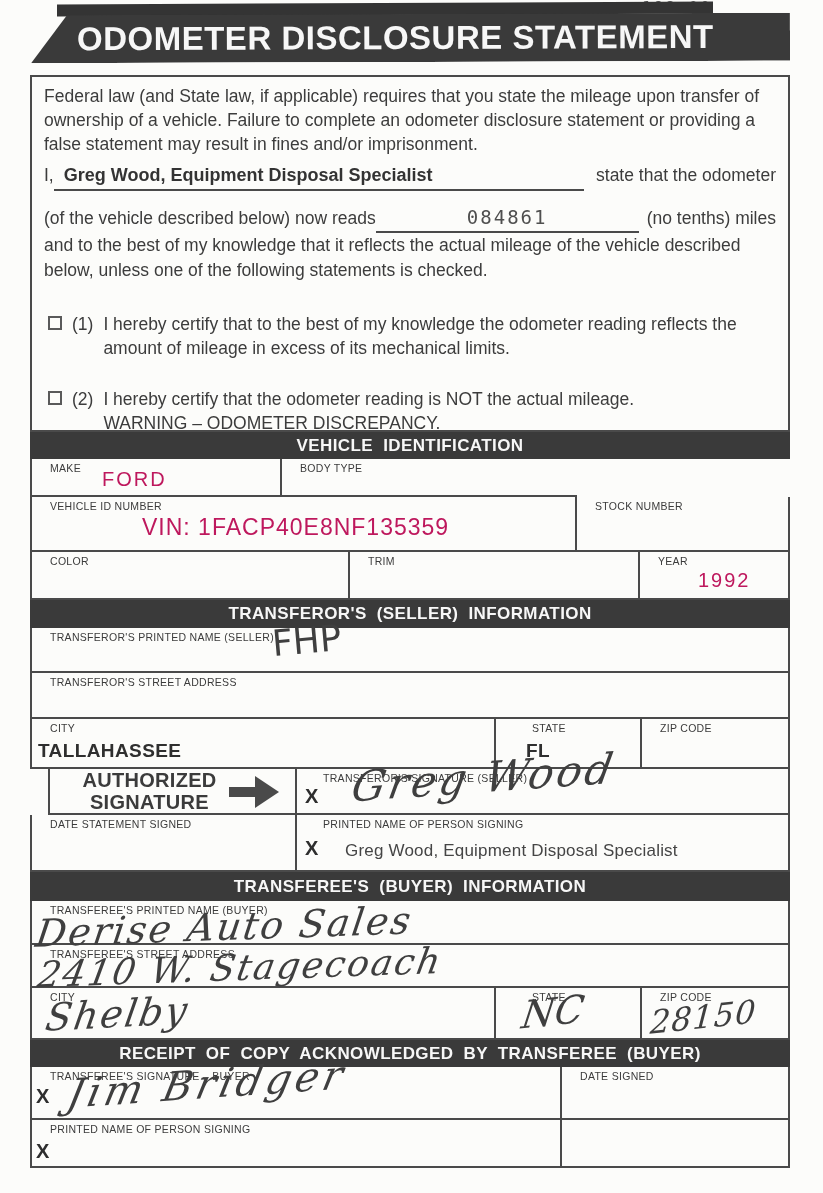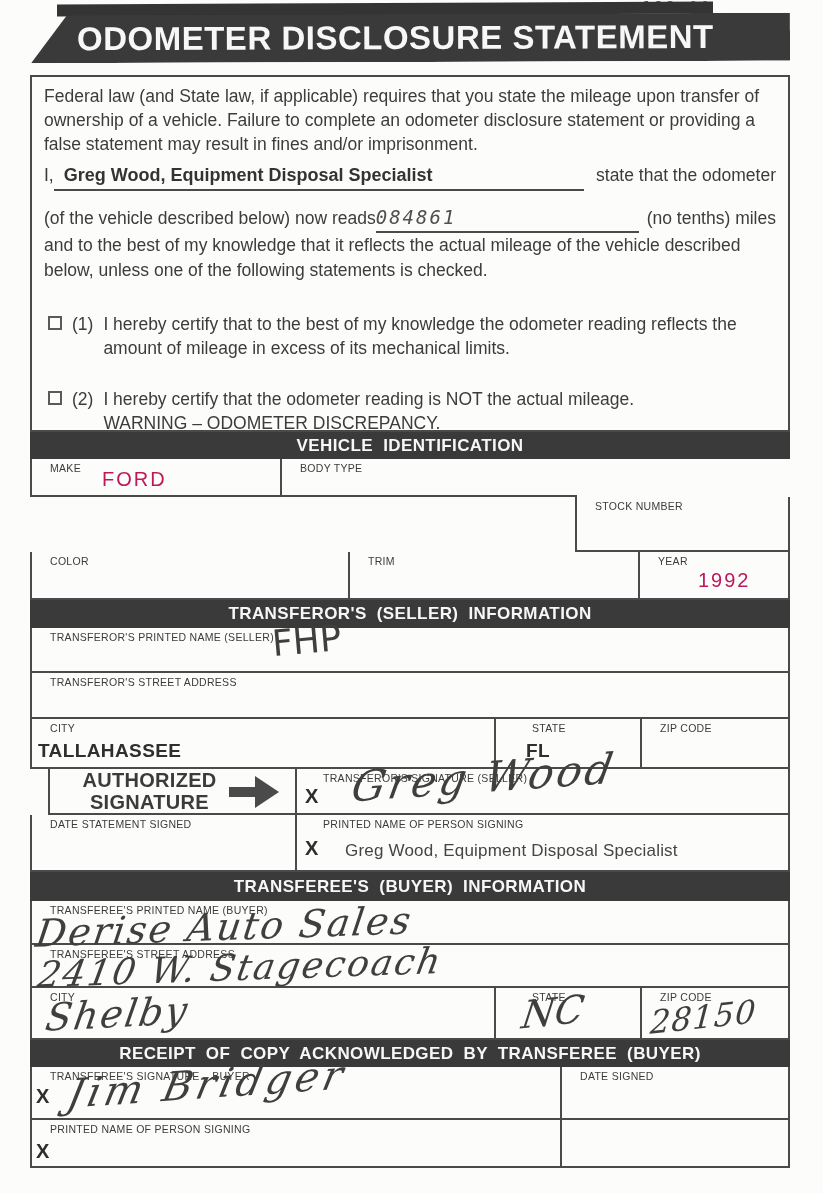--- a/index.html
+++ b/index.html
@@ -25,21 +25,21 @@
   }
   .stmt-box {
     position:absolute; top:75px; left:30px; width:760px; height:357px;
     border:2px solid #4a4a4a; padding:7px 12px 0 12px; font-size:17.5px; line-height:1.38; color:#3c3c3c;
   }
   .fill-line { border-bottom:2px solid #4a4a4a; }
   .i-line { display:flex; align-items:baseline; margin-top:7px; }
   .i-line .fill-line { flex:1; padding:0 4px 1px 10px; font-weight:bold; font-size:18px; color:#333; white-space:nowrap; }
   .i-line .after { margin-left:12px; white-space:nowrap; }
   .reads-line { display:flex; align-items:baseline; margin-top:13px; }
-  .reads-line .fill-line { flex:1; font-family:"DejaVu Sans Mono",monospace; font-size:19px; letter-spacing:2px; color:#4f4f4f; padding-bottom:1px;font-style:italic; }
+  .reads-line .fill-line { flex:1; text-align:center; font-family:"DejaVu Sans Mono",monospace; font-size:19px; letter-spacing:2px; color:#4f4f4f; padding-bottom:1px; }
   .reads-line .pre, .reads-line .after { white-space:nowrap; }
   .reads-line .after { margin-left:8px; }
   .cbx-row { display:flex; gap:10px; margin:0 2px 0 4px; }
   .cbx-row.first { margin-top:30px; }
   .cbx-row.second { margin-top:27px; }
   .checkbox { flex:0 0 auto; width:14px; height:14px; border:2px solid #5a5a5a; margin-top:4px; background:#fcfcfa; }
   .cbx-num { flex:0 0 auto; }
   .sec-bar {
     position:absolute; left:30px; width:760px; background:#3a3a3a; color:#f7f7f7;
     display:flex; align-items:center; justify-content:center;
@@ -114,20 +114,24 @@
 
   <div class="cell" style="left:30px; top:459px; width:250px; height:38px;">
     <span class="lbl">MAKE</span>
     <span class="val-dot" style="position:absolute; left:70px; top:9px;">FORD</span>
   </div>
   <div class="cell" style="left:280px; top:459px; width:297px; height:38px;">
     <span class="lbl">BODY TYPE</span>
     <span class="val-dot"></span>
   </div>
 
+  <div class="cell" style="left:30px; top:497px; width:545px; height:55px;">
+    <span class="lbl">VEHICLE ID NUMBER</span>
+    <span class="val-dot" style="position:absolute; left:110px; top:17px; font-size:23px; letter-spacing:1px;">VIN: 1FACP40E8NF135359</span>
+  </div>
   <div class="cell last" style="left:575px; top:497px; width:215px; height:55px;">
     <span class="lbl">STOCK NUMBER</span>
     <span class="val-dot"></span>
   </div>
 
   <div class="cell" style="left:30px; top:552px; width:318px; height:48px;">
     <span class="lbl">COLOR</span>
     <span class="val-dot"></span>
   </div>
   <div class="cell" style="left:348px; top:552px; width:290px; height:48px;">

